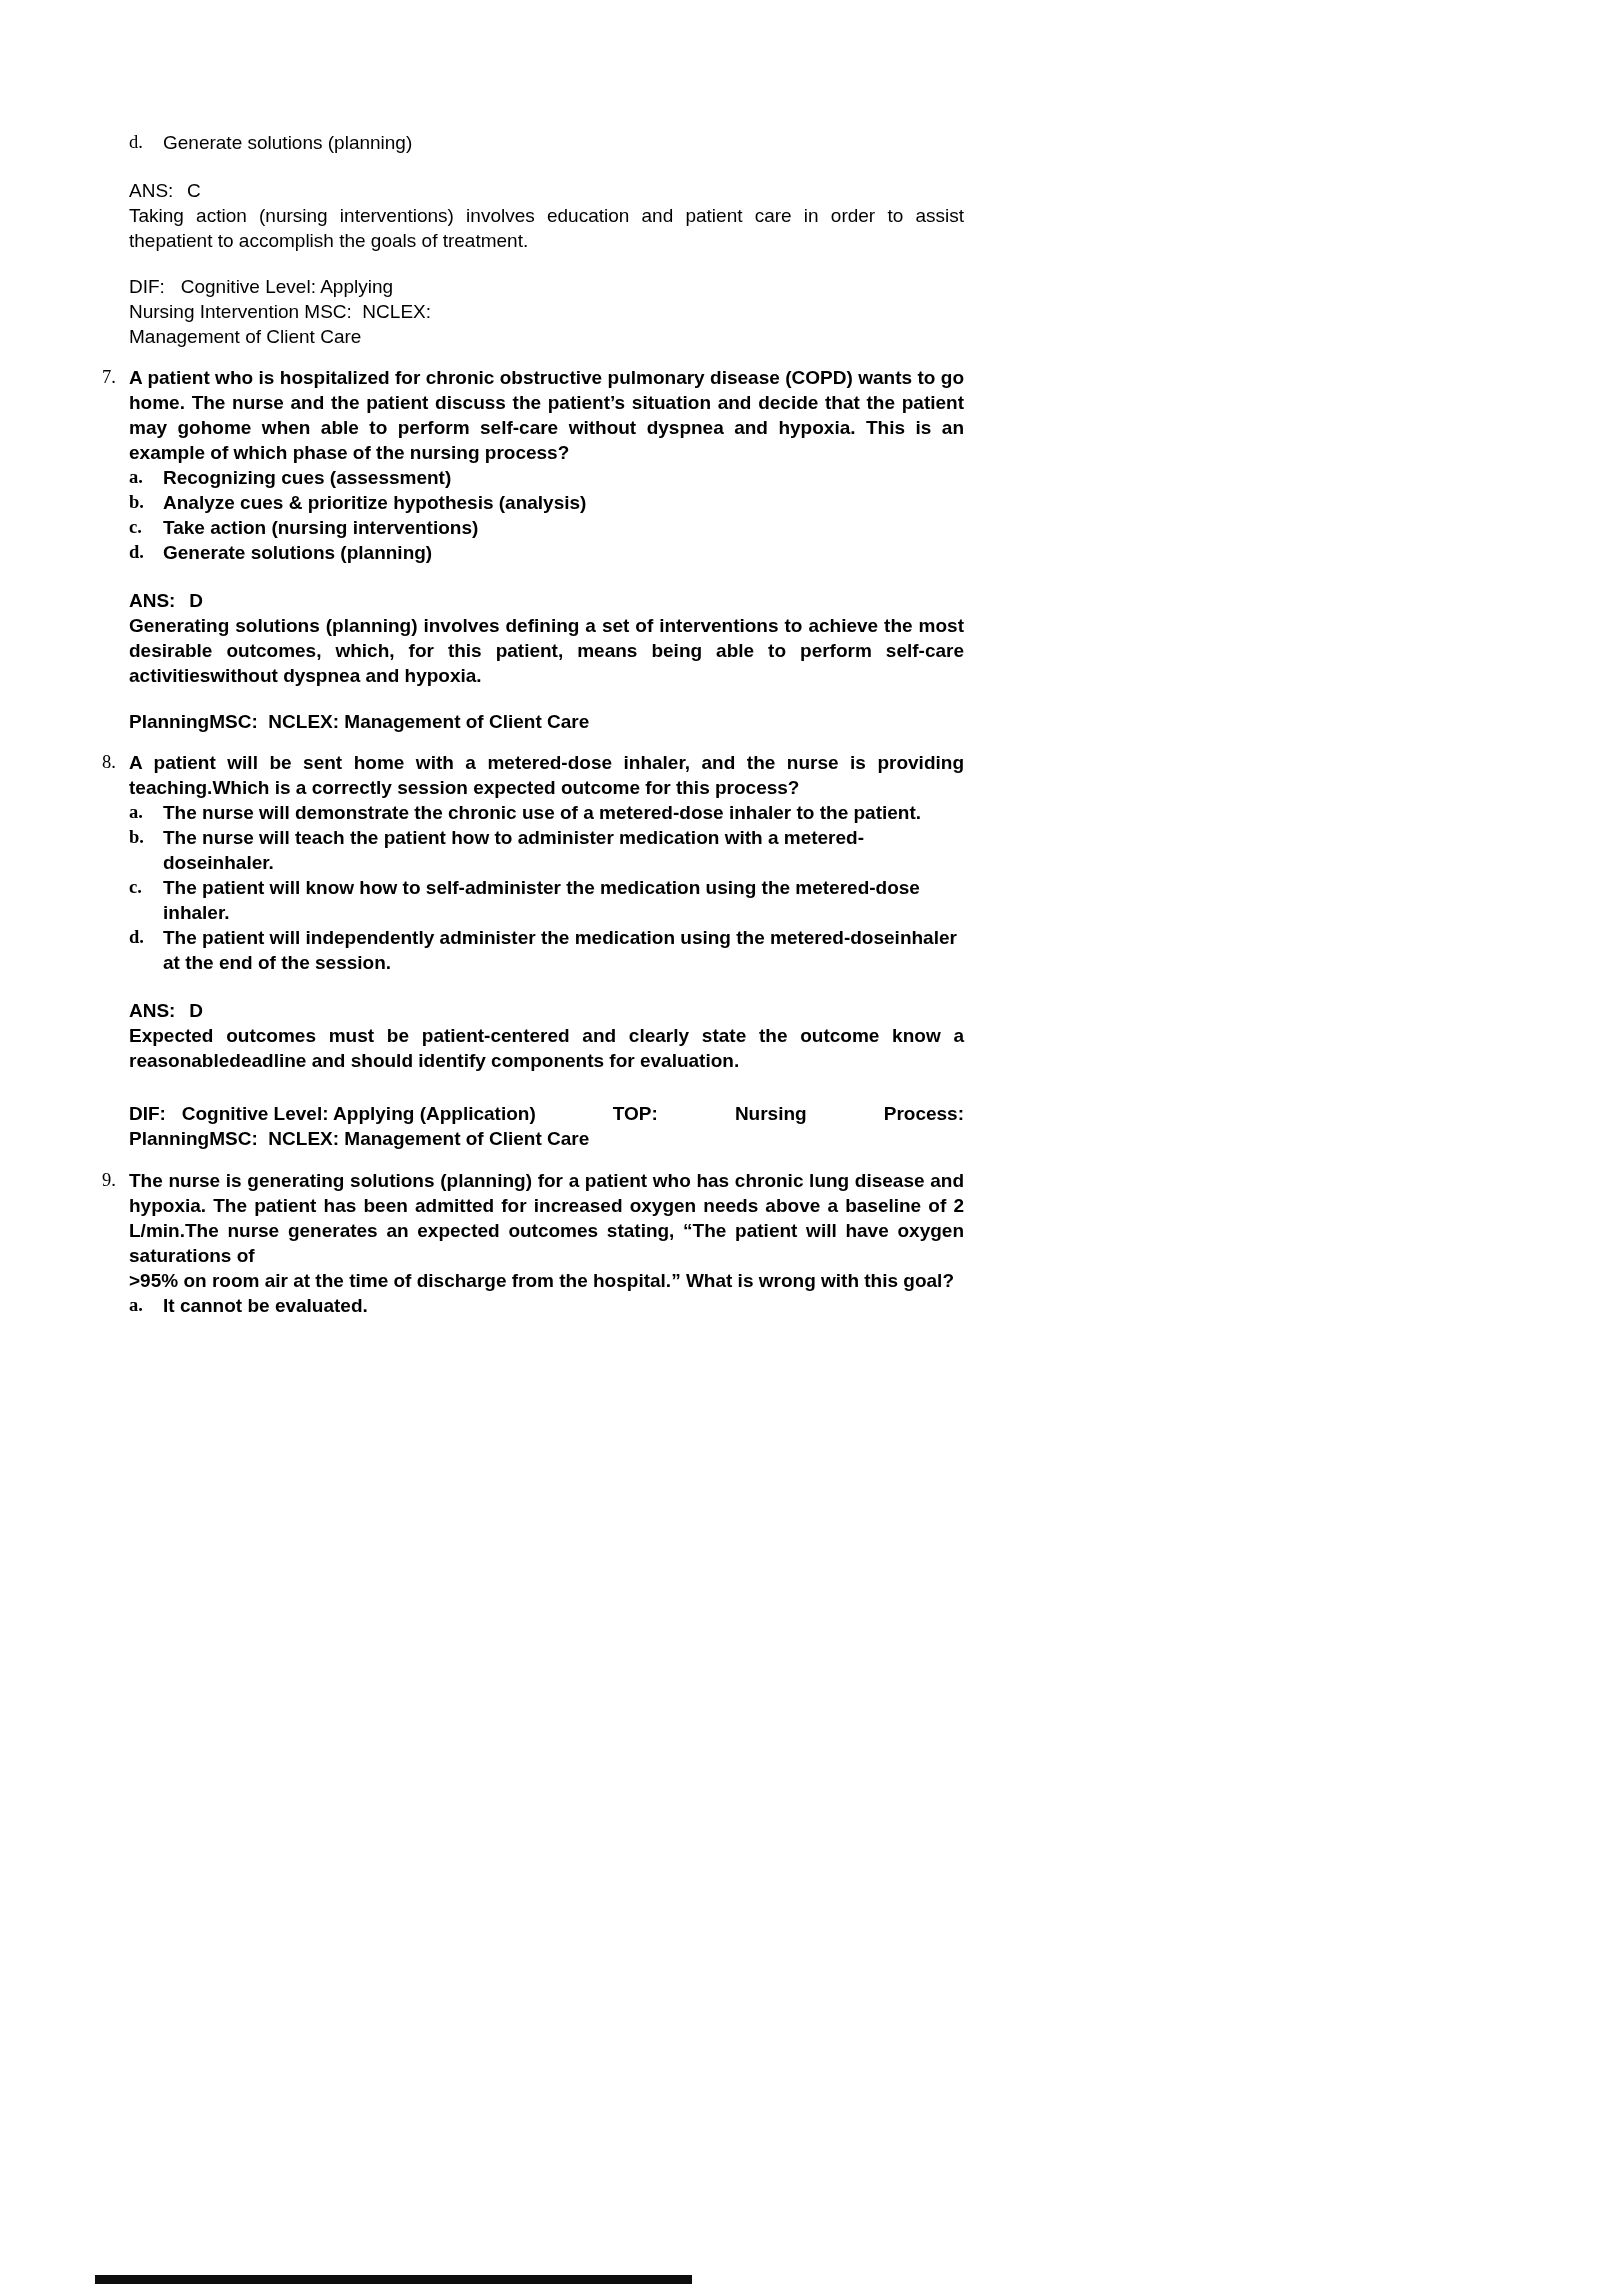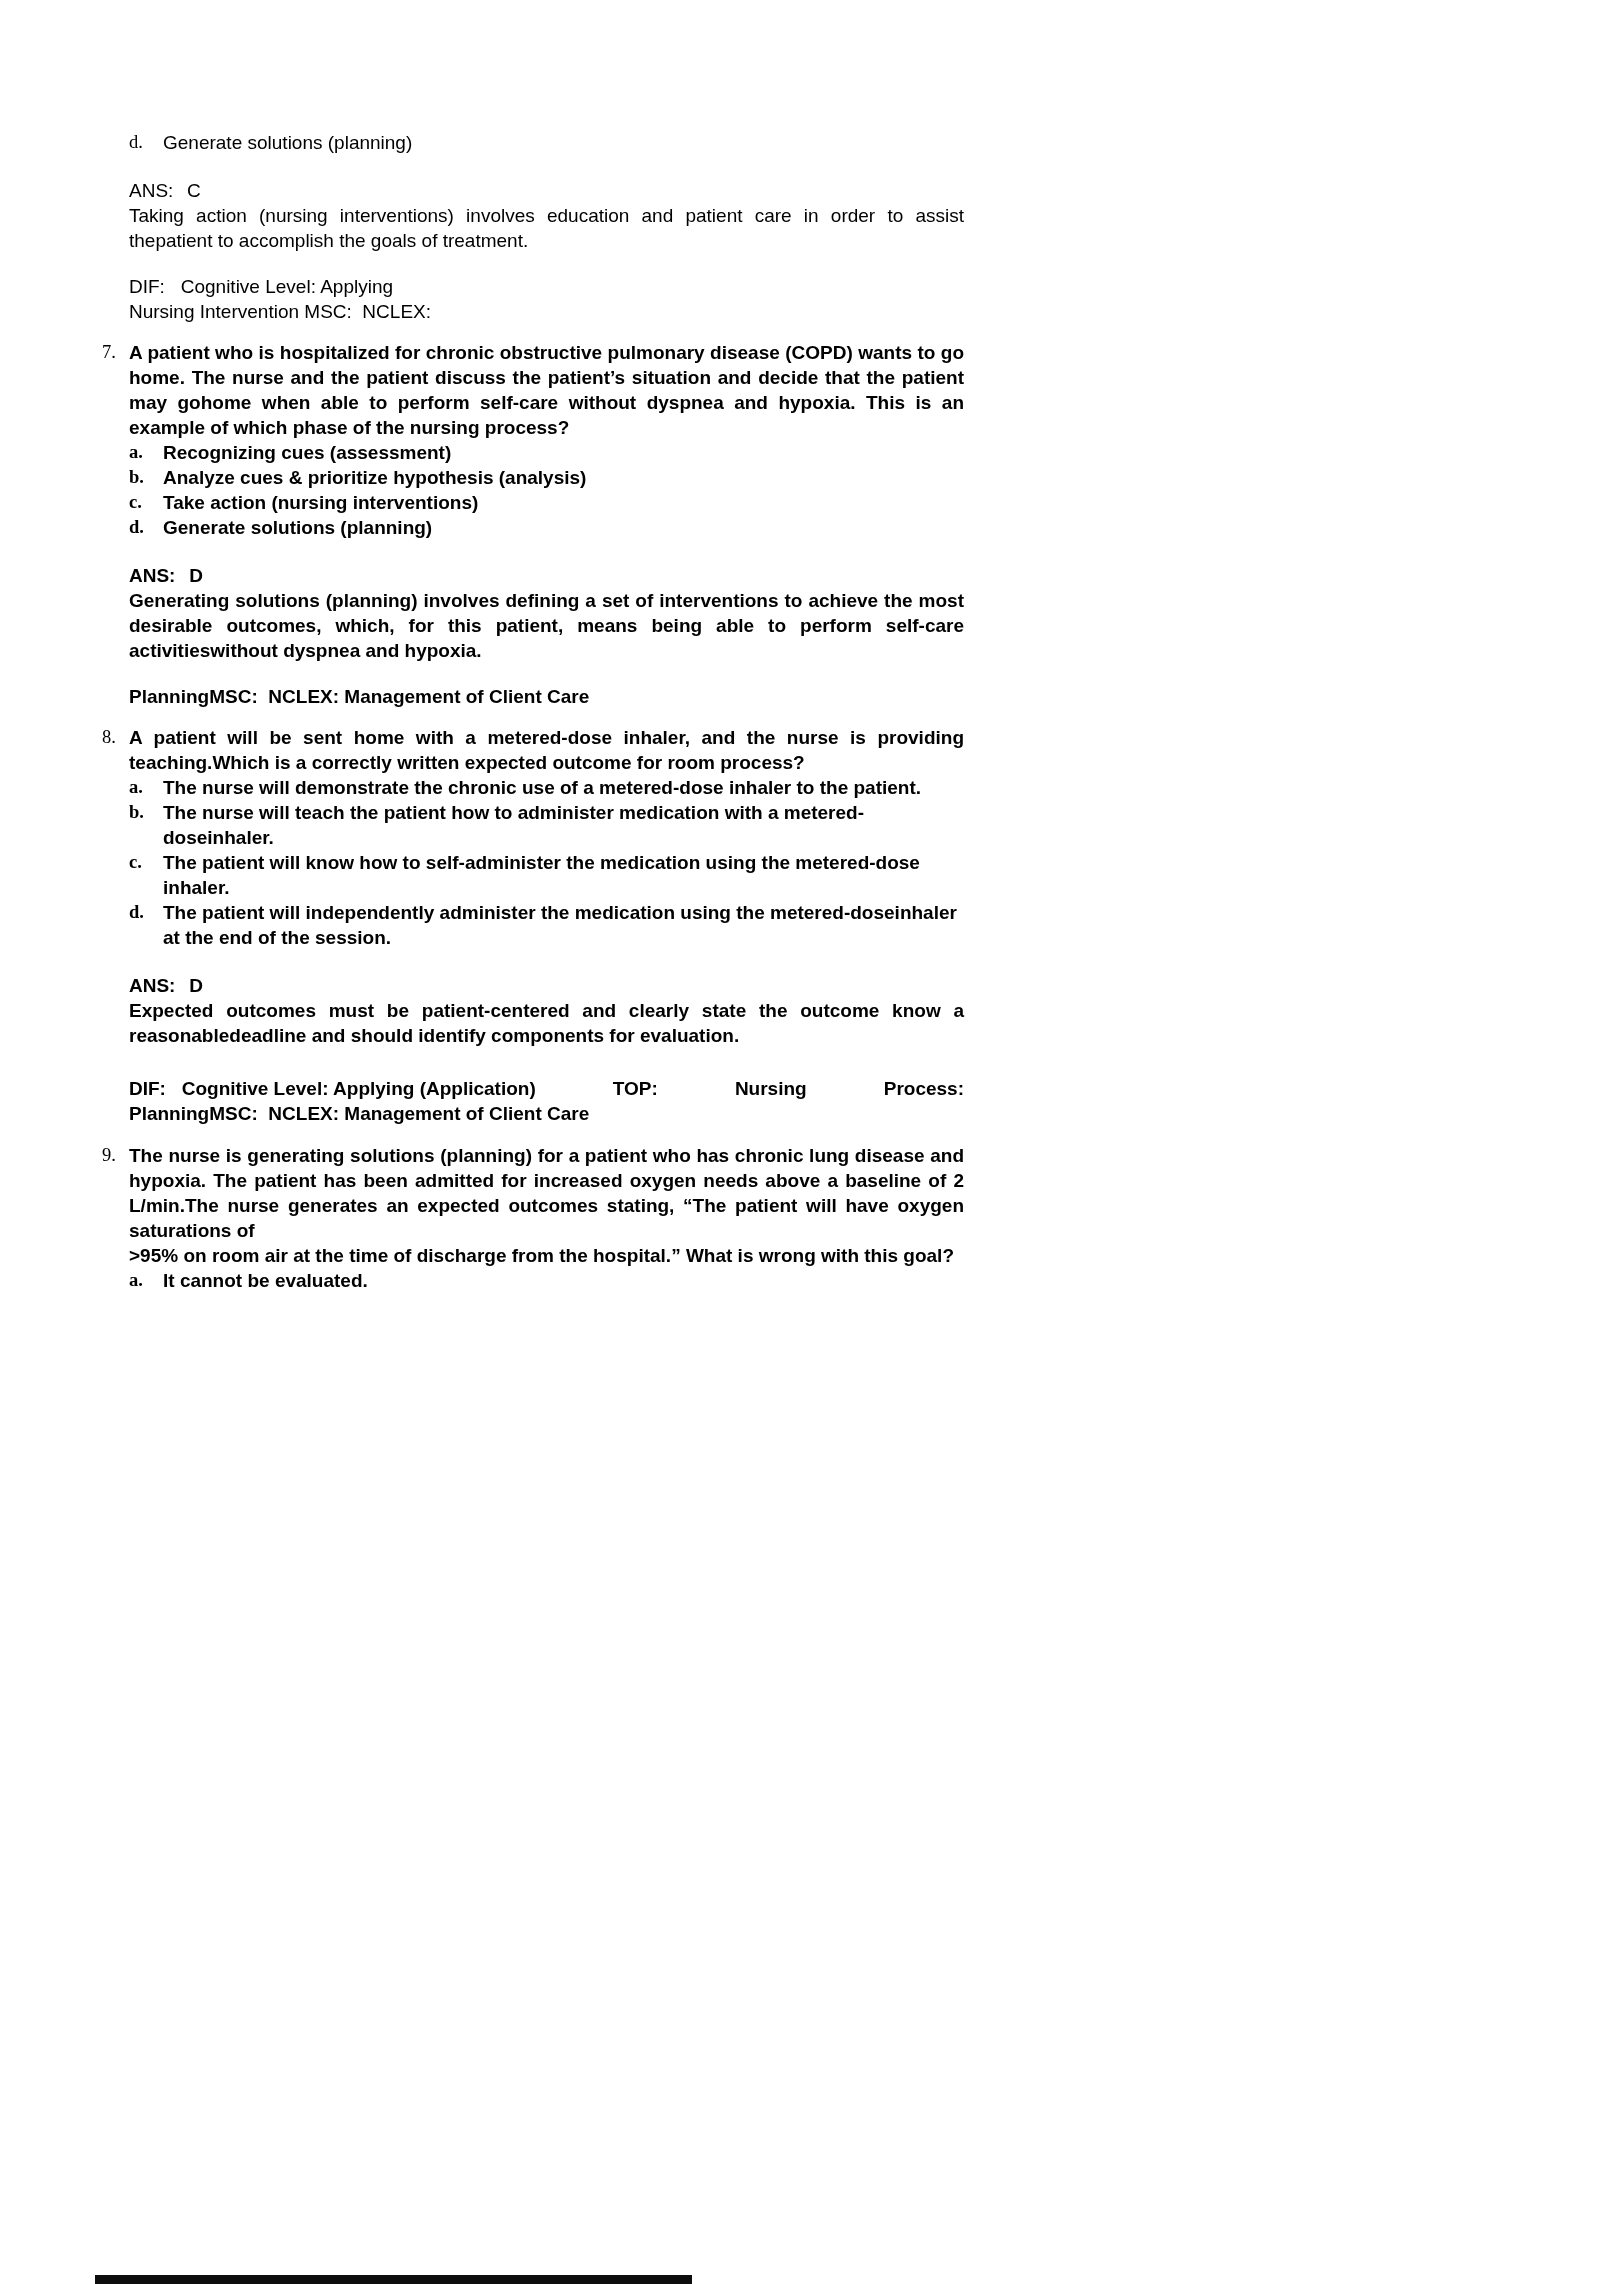--- a/index.html
+++ b/index.html
@@ -62,20 +62,21 @@
       </div>
       <div class="ans-block">
         <div class="ans-line">
           <span>ANS:</span><span class="ans-val">C</span>
         </div>
         <div class="rationale">Taking action (nursing interventions) involves education and patient care in order to assist thepatient to accomplish the goals of treatment.</div>
       </div>
       <div class="dif-block">
         <div class="dif-line pre">DIF:   Cognitive Level: Applying</div>
         <div class="dif-line pre">Nursing Intervention MSC:  NCLEX:</div>
+        <div class="dif-line pre">Management of Client Care</div>
       </div>
     </section>
 
     <section class="question">
       <span class="qnum marker">7.</span>
       <div class="qbody">
         <div class="stem">A patient who is hospitalized for chronic obstructive pulmonary disease (COPD) wants to go home. The nurse and the patient discuss the patient’s situation and decide that the patient may gohome when able to perform self-care without dyspnea and hypoxia. This is an example of which phase of the nursing process?</div>
         <div class="option-row">
           <span class="opt-letter marker">a.</span>
           <span class="opt-text">Recognizing cues (assessment)</span>
@@ -100,21 +101,21 @@
         </div>
         <div class="dif-block">
           <div class="dif-line pre">PlanningMSC:  NCLEX: Management of Client Care</div>
         </div>
       </div>
     </section>
 
     <section class="question">
       <span class="qnum marker">8.</span>
       <div class="qbody">
-        <div class="stem">A patient will be sent home with a metered-dose inhaler, and the nurse is providing teaching.Which is a correctly written expected outcome for room process?</div>
+        <div class="stem">A patient will be sent home with a metered-dose inhaler, and the nurse is providing teaching.Which is a correctly session expected outcome for this process?</div>
         <div class="option-row">
           <span class="opt-letter marker">a.</span>
           <span class="opt-text">The nurse will demonstrate the chronic use of a metered-dose inhaler to the patient.</span>
         </div>
         <div class="option-row">
           <span class="opt-letter marker">b.</span>
           <span class="opt-text">The nurse will teach the patient how to administer medication with a metered-doseinhaler.</span>
         </div>
         <div class="option-row">
           <span class="opt-letter marker">c.</span>

